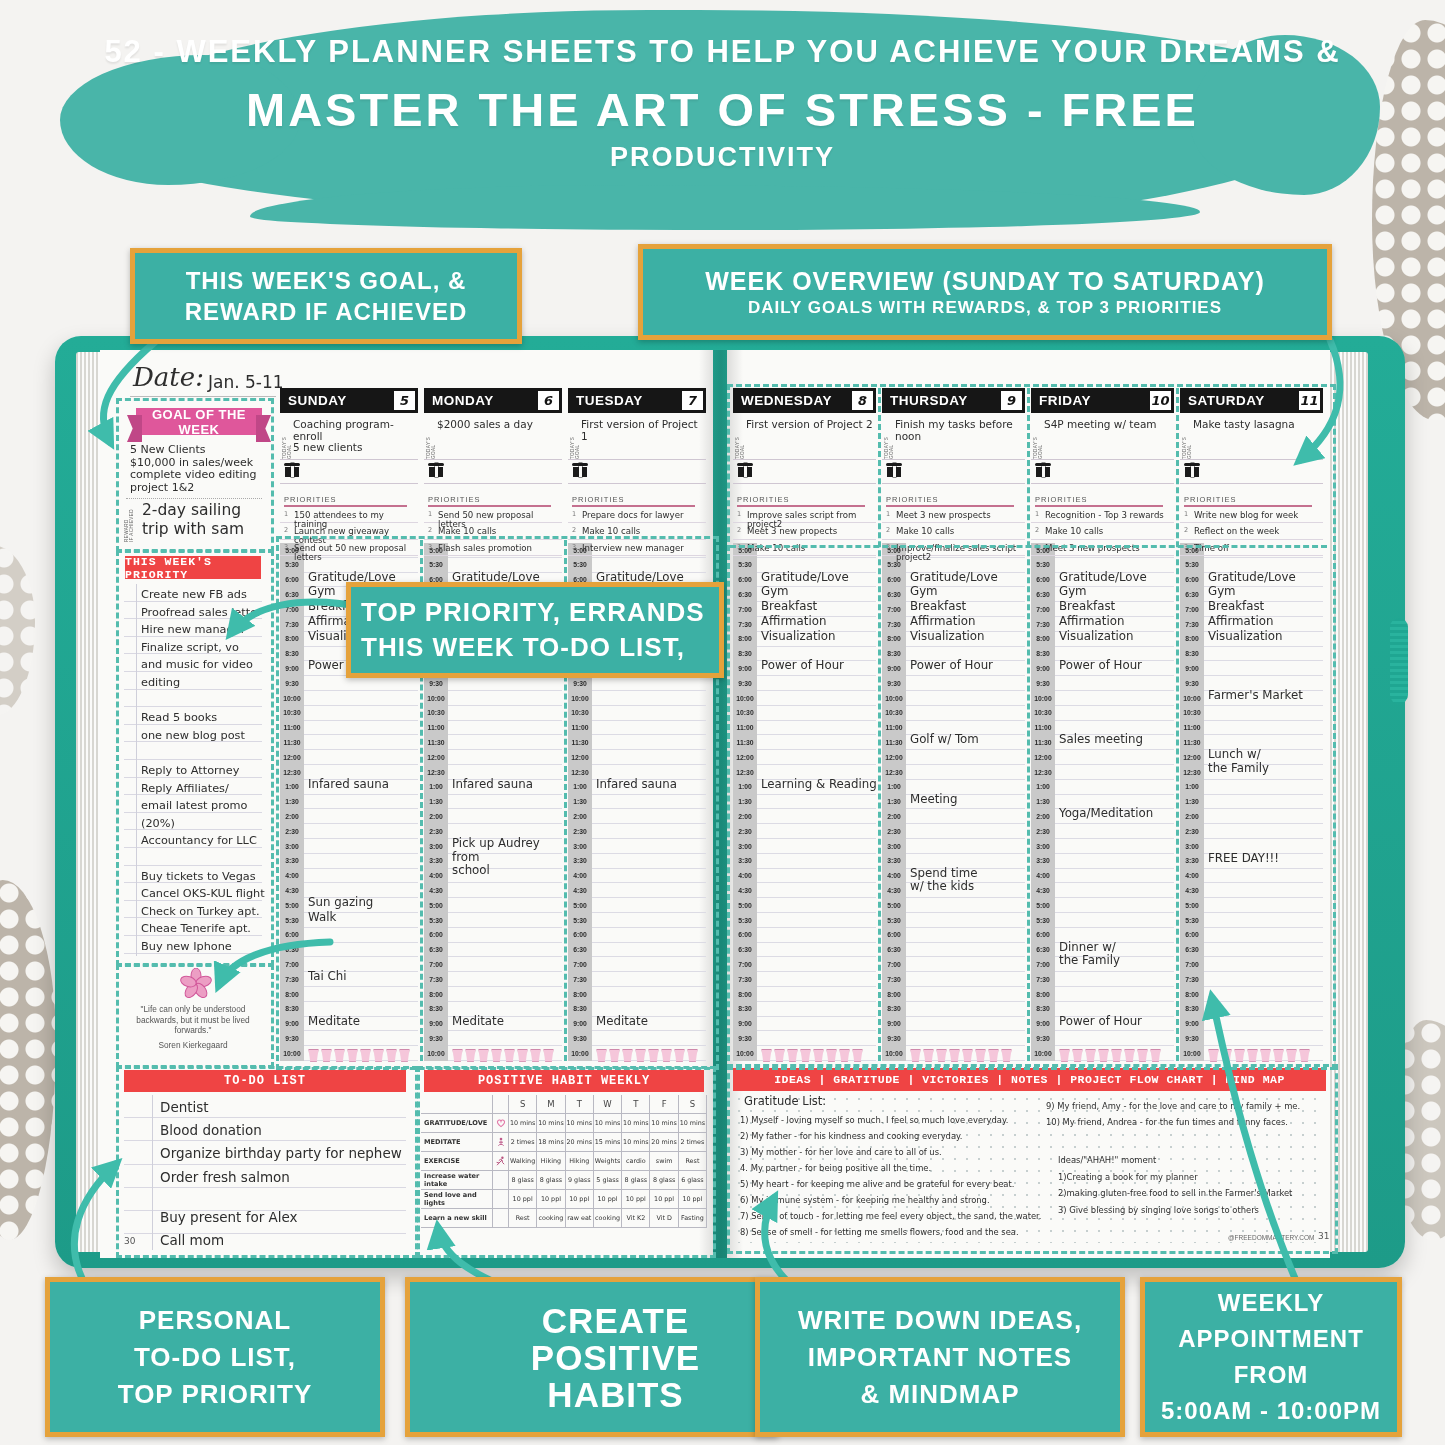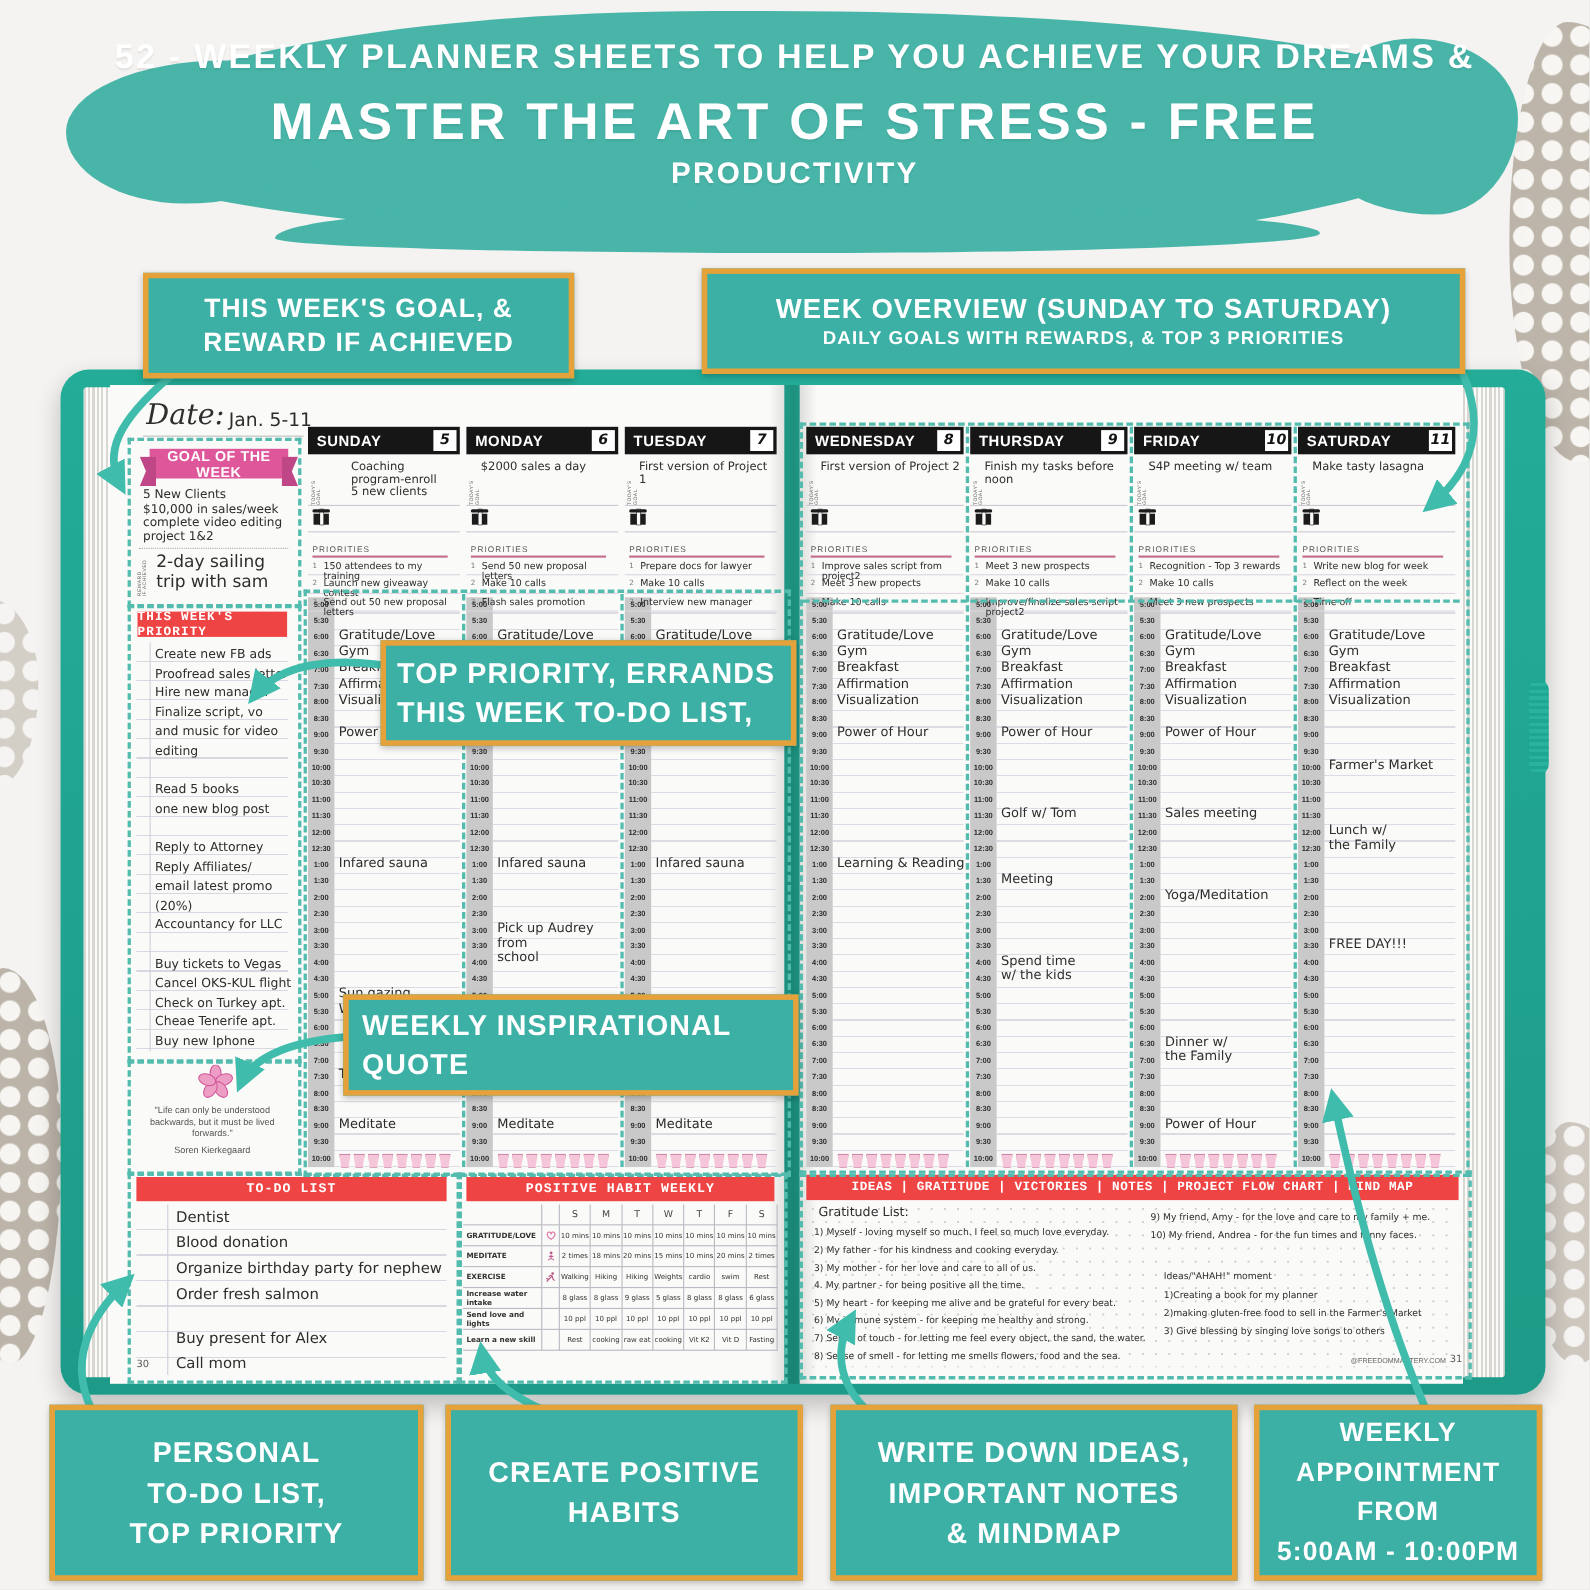--- a/index.html
+++ b/index.html
@@ -320,41 +320,37 @@
   <span>REWARD IF ACHIEVED</span>
 </div>
 <div class="co" style="left:638px;top:244px;width:684px;height:86px;">
   <span style="font-size:25px;line-height:32px;">WEEK OVERVIEW (SUNDAY TO SATURDAY)</span>
   <span style="font-size:17px;line-height:22px;">DAILY GOALS WITH REWARDS, &amp; TOP 3 PRIORITIES</span>
 </div>
 <div class="co" style="left:346px;top:582px;width:358px;height:86px;font-size:26px;line-height:35px;align-items:flex-start;padding-left:10px;">
   <span>TOP PRIORITY, ERRANDS</span>
   <span>THIS WEEK TO-DO LIST,</span>
 </div>
-<div class="co" style="left:312px;top:904px;width:392px;height:82px;font-size:26px;line-height:35px;align-items:flex-start;padding-left:12px;">
-  <span>WEEKLY INSPIRATIONAL</span>
-  <span>QUOTE</span>
-</div>
 <div class="co pre" style="left:45px;top:1277px;width:330px;height:150px;font-size:26px;line-height:37px;">PERSONAL
 TO-DO LIST,
 TOP PRIORITY</div>
-<div class="co pre" style="left:405px;top:1277px;width:315px;height:150px;font-size:26px;line-height:37px;">CREATE POSITIVE
+<div class="co pre" style="left:405px;top:1277px;width:315px;height:150px;font-size:35px;line-height:37px;padding-left:48px;">CREATE POSITIVE
 HABITS</div>
 <div class="co pre" style="left:755px;top:1277px;width:360px;height:150px;font-size:26px;line-height:37px;">WRITE DOWN IDEAS,
 IMPORTANT NOTES
 &amp; MINDMAP</div>
 <div class="co pre" style="left:1140px;top:1277px;width:252px;height:150px;font-size:24px;line-height:36px;">WEEKLY APPOINTMENT
 FROM
 5:00AM - 10:00PM</div>
 
 <div class="day-header" style="left: 280px; top: 388px; width: 138px;">
       <span class="dh-name">SUNDAY</span>
       <span class="dh-num">5</span>
     </div>
-    <div class="cell" style="left: 280px; top: 414px; width: 138px; height: 45px; display: flex; gap: 26px;">
+    <div class="cell" style="left: 280px; top: 414px; width: 138px; height: 45px; display: flex;">
       <span class="vlabel" style="margin: 3px 1px 0px 2px;">TODAY'S
 GOAL</span>
       <div class="goal-text hand pre">Coaching program-enroll
 5 new clients</div>
     </div>
     <div class="cell" style="left: 280px; top: 459px; width: 138px; height: 24px;">
       <div class="gift"></div>
     </div>
     <div class="" style="position: absolute; left: 280px; top: 483px; width: 138px; height: 60px; z-index: 9;">
       <div class="prio-label">PRIORITIES</div>

